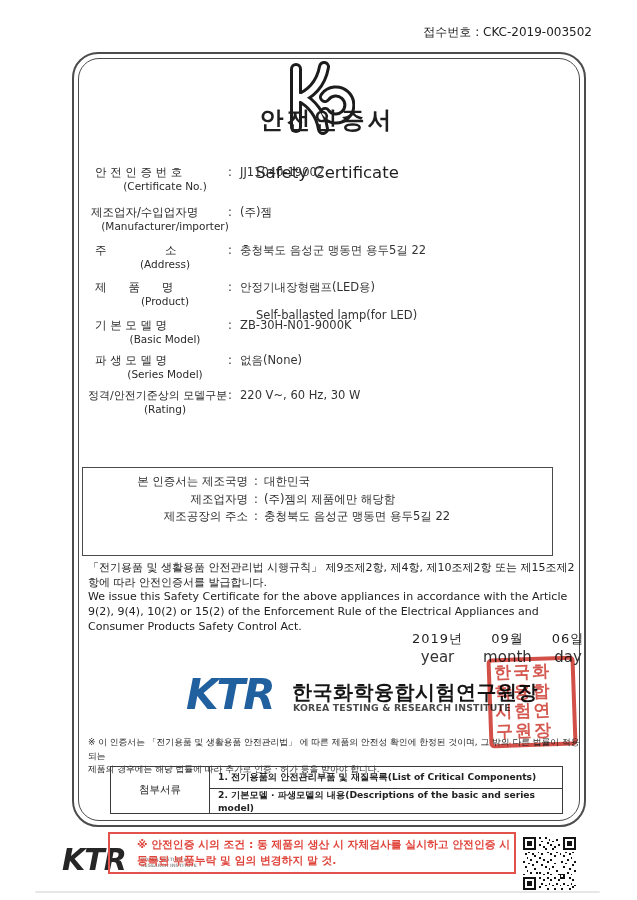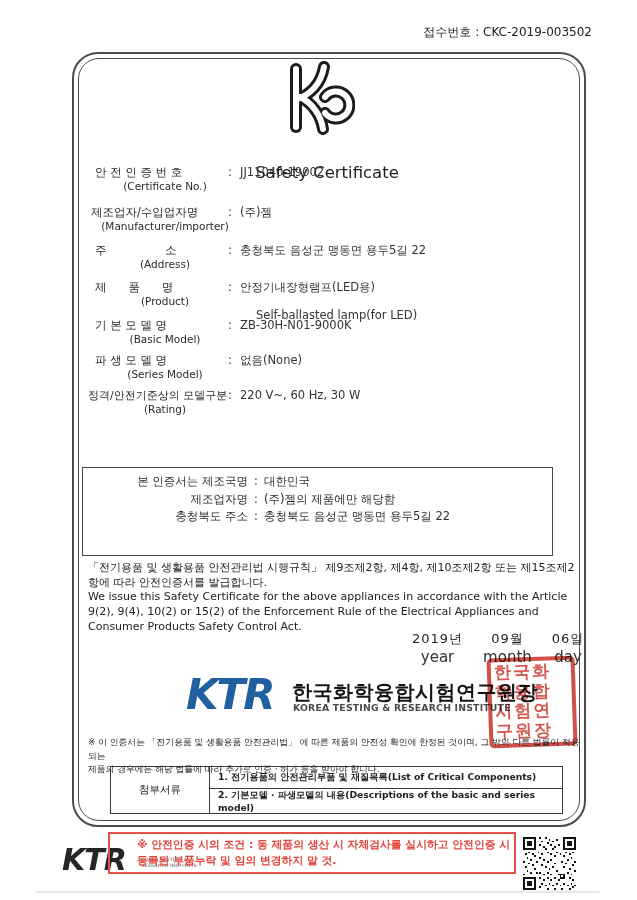--- a/index.html
+++ b/index.html
@@ -87,20 +87,21 @@
       </g>
       <g fill="none" stroke="#ffffff" stroke-width="6" stroke-linecap="round" stroke-linejoin="round">
         <path d="M15 9 V67"></path>
         <path d="M43 7 C40 24 29 35 16 39"></path>
         <path d="M19 37 C31 43 40 55 42 69"></path>
         <path d="M44 53 A13.5 13.5 0 1 0 44 37"></path>
       </g>
     </svg>
   </div>
 
+  <div class="abs title-ko">안전인증서</div>
   <div class="abs title-en">Safety Certificate</div>
 
   <div class="field" style="top:165px">
     <div class="f-ko">안 전 인 증 번 호</div>
     <div class="f-en">(Certificate No.)</div>
     <div class="f-colon"></div>
     <div class="f-val">JJ11040-19002</div>
   </div>
   <div class="field" style="top:205px">
     <div class="f-ko" style="left:3px">제조업자/수입업자명</div>
@@ -145,21 +146,21 @@
       <span class="s-label">본 인증서는 제조국명</span>
         <span class="s-colon"></span>
         <span class="s-val">대한민국</span>
     </div>
     <div class="srow">
       <span class="s-label">제조업자명</span>
         <span class="s-colon"></span>
         <span class="s-val">(주)젬의 제품에만 해당함</span>
     </div>
     <div class="srow">
-      <span class="s-label">충청북도 주소</span>
+      <span class="s-label">제조공장의 주소</span>
         <span class="s-colon"></span>
         <span class="s-val">충청북도 음성군 맹동면 용두5길 22</span>
     </div>
   </div>
 
   <div class="abs statement">
     <div class="ko">「전기용품 및 생활용품 안전관리법 시행규칙」 제9조제2항, 제4항, 제10조제2항 또는 제15조제2항에 따라 안전인증서를 발급합니다.</div>
     <div class="en">We issue this Safety Certificate for the above appliances in accordance with the Article 9(2), 9(4), 10(2) or 15(2) of the Enforcement Rule of the Electrical Appliances and Consumer Products Safety Control Act.</div>
   </div>
 

